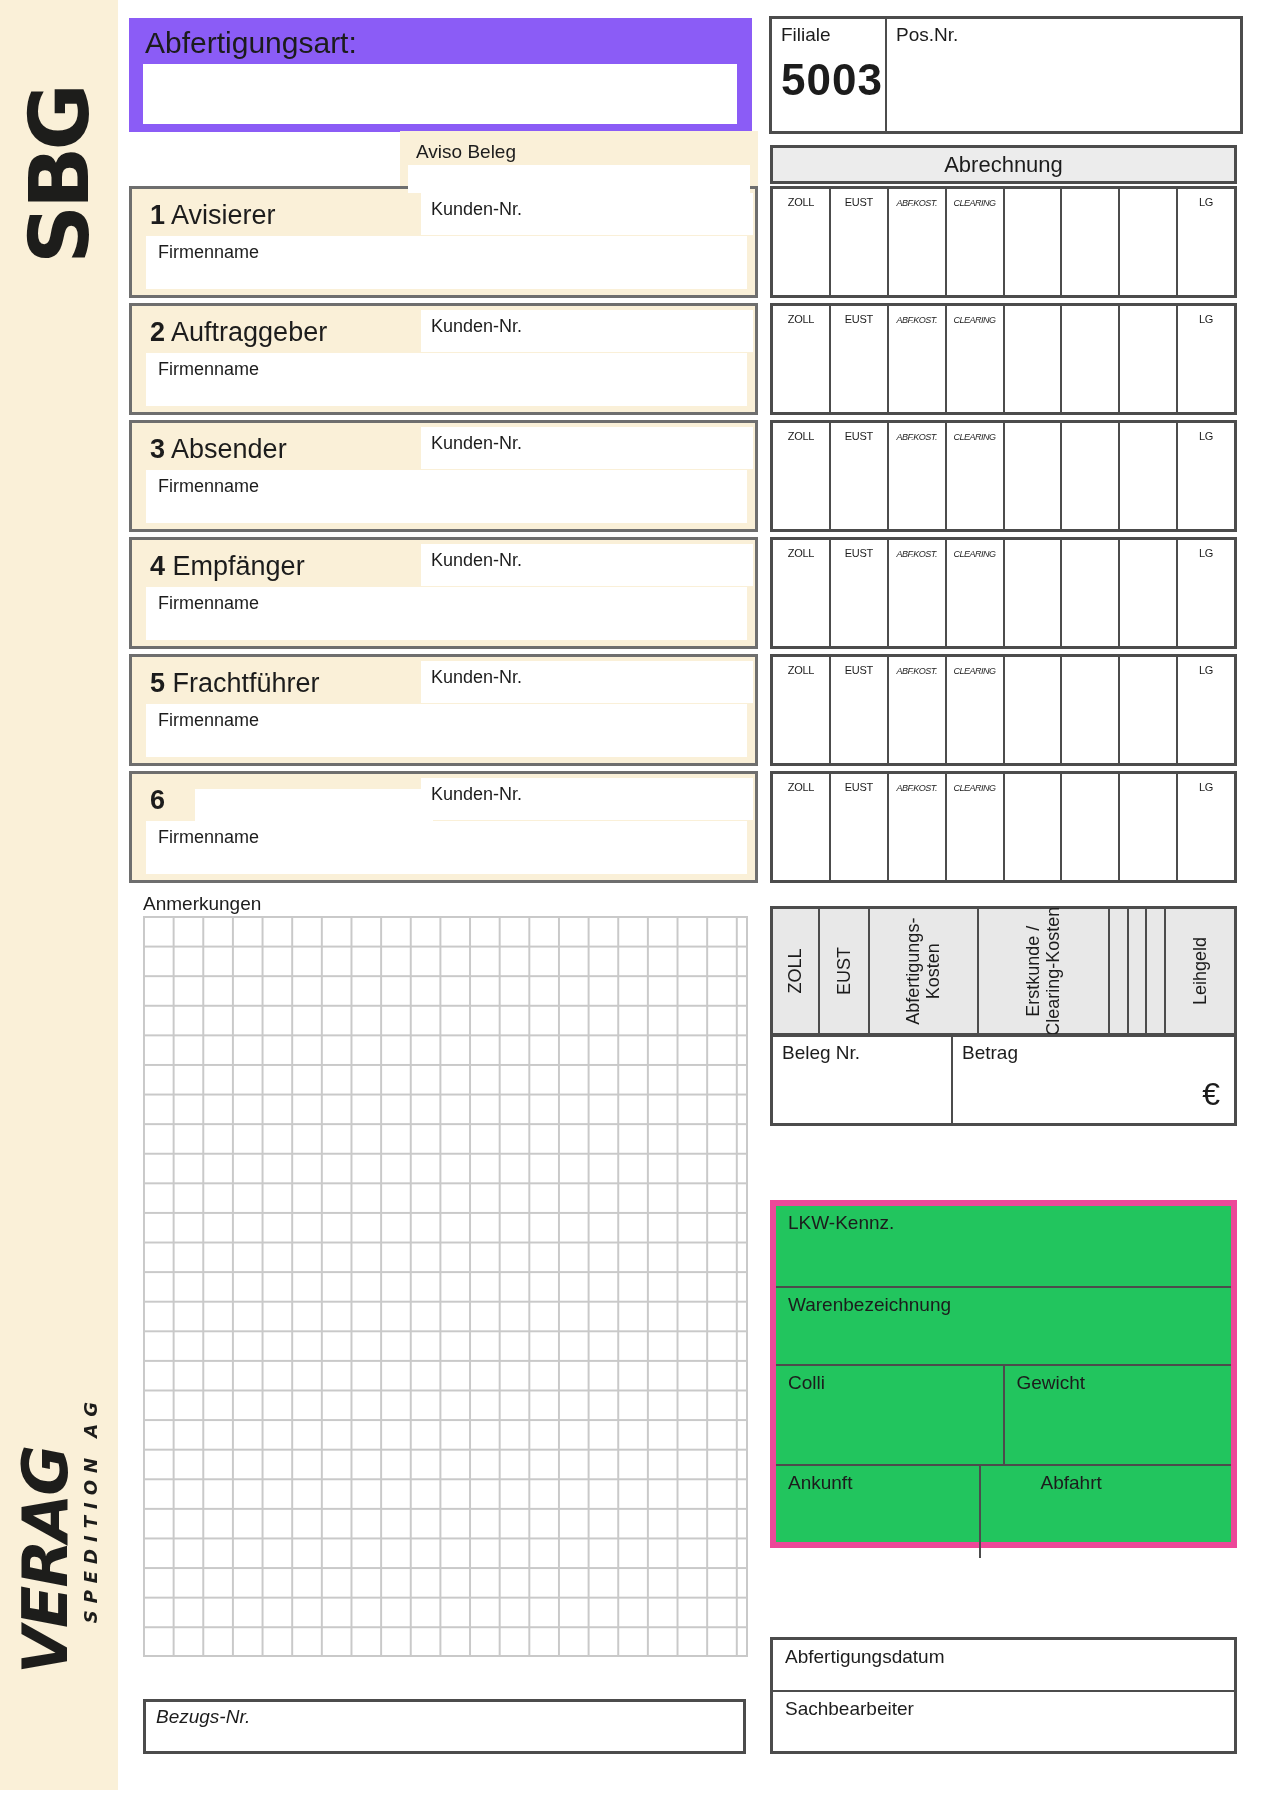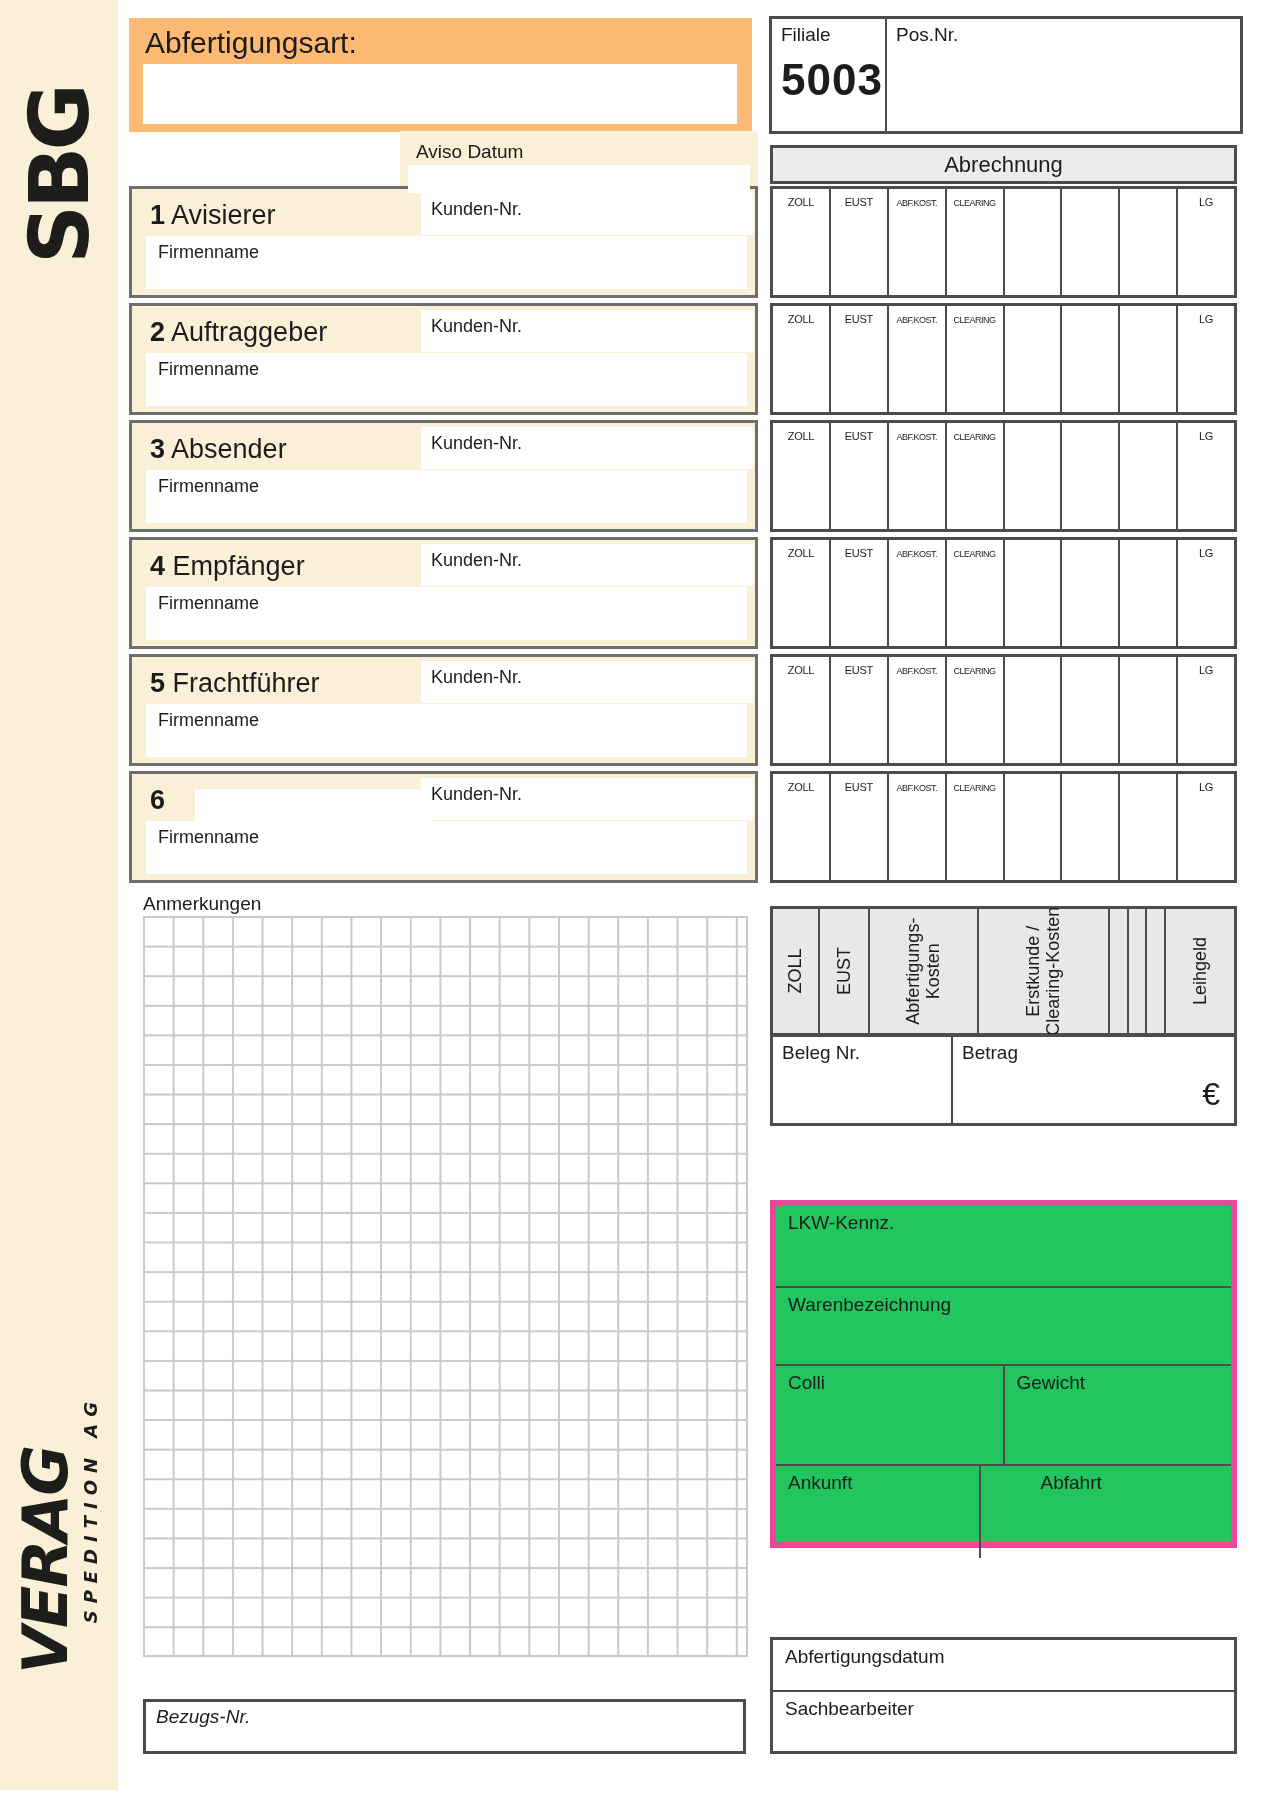--- a/index.html
+++ b/index.html
@@ -14,21 +14,21 @@
             font-weight:900;font-size:82px;letter-spacing:-4px;color:#1d1d1b;white-space:nowrap;}
   .logo-verag{position:absolute;left:0;top:1395px;width:118px;height:330px;
             display:flex;align-items:center;justify-content:center;}
   .logo-verag .rot{transform:rotate(-90deg);white-space:nowrap;text-align:right;}
   .verag-main{font-family:"DejaVu Sans",sans-serif;font-style:italic;font-weight:900;
             font-size:62px;letter-spacing:-2px;color:#1d1d1b;line-height:0.9;}
   .verag-sub{font-family:"DejaVu Sans",sans-serif;font-style:italic;font-weight:bold;
             font-size:18px;letter-spacing:7px;color:#1d1d1b;margin-right:-52px;margin-top:6px;}
 
   
-  .abf-box{position:absolute;left:129px;top:18px;width:623px;height:114px;background:#fdba74;}
+  .abf-box{position:absolute;left:129px;top:18px;width:623px;height:114px;background:#8b5cf6;}
   .abf-label{position:absolute;left:16px;top:8px;font-size:30px;}
   .abf-input{position:absolute;left:14px;top:46px;width:594px;height:60px;background:#fff;}
   .filiale-box{position:absolute;left:769px;top:16px;width:468px;height:112px;
             border:3px solid #4c4c4c;background:#fff;display:flex;}
   .filiale-cell{width:113px;border-right:2px solid #4c4c4c;position:relative;}
   .posnr-cell{flex:1;position:relative;}
   .cell-label{position:absolute;left:9px;top:5px;font-size:19px;}
   .filiale-value{position:absolute;left:9px;top:36px;font-size:44px;font-weight:bold;letter-spacing:1px;}
 
   
@@ -50,21 +50,21 @@
 
   
   .abrech-header{position:absolute;left:770px;top:145px;width:467px;height:39px;background:#ececec;
            border:3px solid #4c4c4c;box-sizing:border-box;display:flex;align-items:center;justify-content:center;
            font-size:22px;}
   .abrech-row{position:absolute;left:770px;width:467px;height:112px;background:#fff;
            border:3px solid #4c4c4c;box-sizing:border-box;display:flex;}
   .abrech-cell{flex:1;border-left:2px solid #4c4c4c;text-align:center;padding-top:3px;overflow:hidden;}
   .abrech-cell:first-child{border-left:none;}
   .abrech-cell span{font-size:11px;letter-spacing:-0.3px;}
-  .abrech-cell.tiny span{font-size:9px;letter-spacing:-0.5px;}
+  .abrech-cell.tiny span{font-size:9px;letter-spacing:-0.5px;font-style:italic;}
 
   .rot-row{position:absolute;left:770px;top:906px;width:467px;height:130px;
            border:3px solid #4c4c4c;box-sizing:border-box;display:flex;background:#e8e8e8;}
   .rot-cell{flex:1;border-left:2px solid #4c4c4c;display:flex;align-items:center;justify-content:center;overflow:visible;}
   .rot-cell:first-child{border-left:none;}
   .rot-cell span{transform:rotate(-90deg);white-space:pre-line;text-align:center;
            font-size:18px;line-height:1.12;display:block;width:max-content;}
 
   .beleg-row{position:absolute;left:770px;top:1034px;width:467px;height:92px;
            border:3px solid #4c4c4c;box-sizing:border-box;display:flex;background:#fff;}
@@ -129,21 +129,21 @@
     <div class="filiale-cell">
       <div class="cell-label">Filiale</div>
       <div class="filiale-value">5003</div>
     </div>
     <div class="posnr-cell">
       <div class="cell-label">Pos.Nr.</div>
     </div>
   </div>
 
   <div class="aviso">
-    <div class="aviso-label">Aviso Datum</div>
+    <div class="aviso-label">Aviso Beleg</div>
     <div class="aviso-input"></div>
   </div>
 
   <div id="sections">
     <div class="section" style="top: 186px;">
       <div class="sec-title">
         <span class="sec-num">1</span>
         <span class="sec-label">Avisierer</span>
         
       </div>

